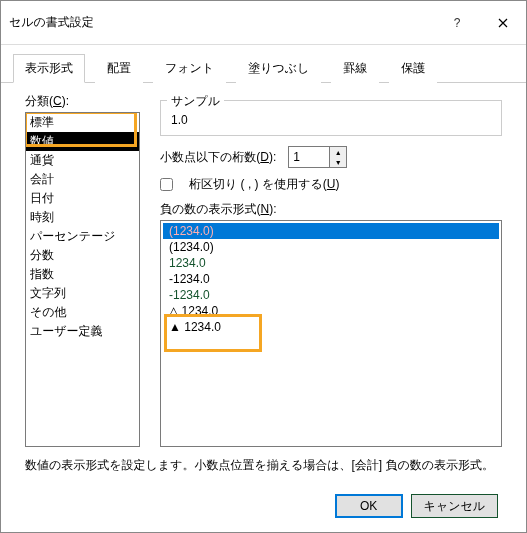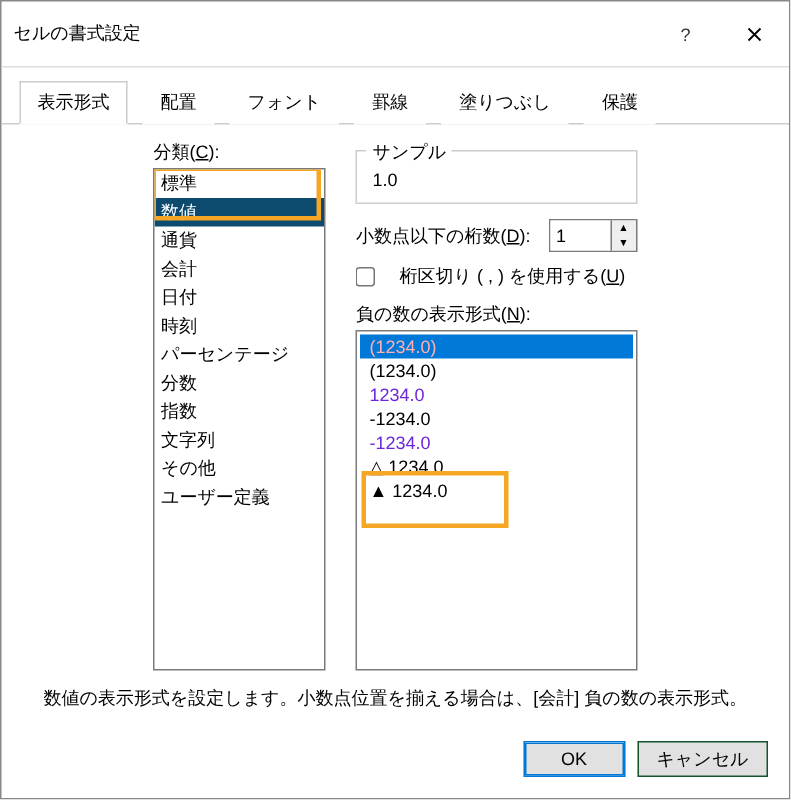--- a/index.html
+++ b/index.html
@@ -51,21 +51,20 @@
   }
   .tab.active {
     border-color: #ccc;
     border-bottom: 1px solid #fff;
   }
   .body {
     flex: 1;
     padding: 10px 24px;
     display: flex;
     flex-direction: column;
-    align-items: center;
   }
   .row1 {
     display: flex;
     gap: 20px;
     flex: 1;
   }
   .col-left {
     width: 115px;
     display: flex;
     flex-direction: column;
@@ -86,21 +85,21 @@
   .listbox .hl-box {
     position: absolute;
     border: 3px solid #f5a623;
     pointer-events: none;
   }
   .list-item {
     padding: 1px 4px;
     white-space: nowrap;
   }
   .list-item.selected {
-    background: #0c4a6e;
+    background: #000000;
     color: #fff;
   }
   .sample-box {
     border: 1px solid #ccc;
     position: relative;
     padding: 12px 10px 8px 10px;
     margin-top: 7px;
     margin-bottom: 10px;
   }
   .sample-box .legend {
@@ -155,35 +154,35 @@
   .neg-list {
     border: 1px solid #7a7a7a;
     flex: 1;
     padding: 2px;
     overflow: auto;
     position: relative;
     min-height: 160px;
   }
   .neg-item { padding: 1px 6px; }
   .neg-item.sel { background: #0078d7; color: #ffb0b0; }
-  .neg-item.red { color: #6d28d9; }
+  .neg-item.red { color: #14532d; }
   .neg-hl {
     position: absolute;
     border: 3px solid #f5a623;
     pointer-events: none;
   }
   .desc {
     margin-top: 10px;
     font-size: 12px;
   }
   .footer {
     display: flex;
     justify-content: flex-end;
     gap: 8px;
-    padding: 10px 14px 14px 14px;
+    padding: 10px 28px 14px 14px;
   }
   .btn-std {
     min-width: 68px;
     height: 24px;
     border: 1px solid #14532d;
     background: #e1e1e1;
     display: flex;
     align-items: center;
     justify-content: center;
     padding: 0 12px;
@@ -208,22 +207,22 @@
       <svg viewBox="0 0 10 10">
           <path d="M1 1 L9 9 M9 1 L1 9" stroke="#000" stroke-width="1.2"></path>
         </svg>
     </div>
   </div>
 
   <div class="tabs" id="tabs">
       <div class="tab active">表示形式</div>
       <div class="tab">配置</div>
       <div class="tab">フォント</div>
+      <div class="tab">塗りつぶし</div>
       <div class="tab">罫線</div>
-      <div class="tab">塗りつぶし</div>
       <div class="tab">保護</div>
     </div>
 
   <div class="body">
     <div class="row1">
       <div class="col-left">
         <div class="label">
           <span>分類(</span><span class="u">C</span><span>):</span>
         </div>
         <div class="listbox" id="cat-list">

